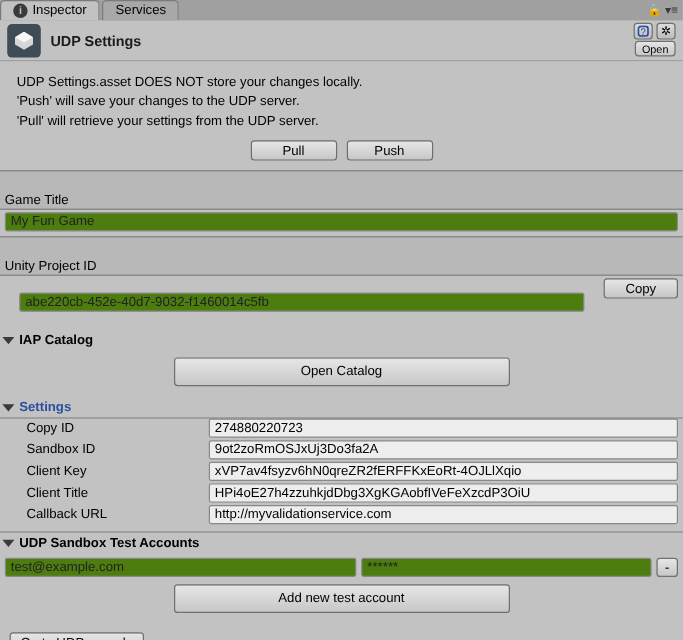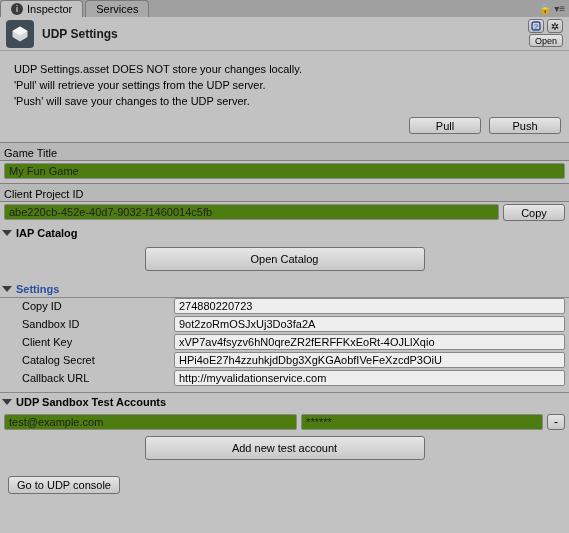--- a/index.html
+++ b/index.html
@@ -22,25 +22,25 @@
   .tinybtn { width: 16px; height: 14px; border: 1px solid #707070; background: linear-gradient(#dcdcdc,#bcbcbc); border-radius: 3px; display: inline-flex; align-items: center; justify-content: center; font-size: 10px; }
   .openbtn { height: 13px; padding: 0 5px; border: 1px solid #707070; background: linear-gradient(#e5e5e5,#c7c7c7); border-radius: 3px; font-size: 9px; }
   
   .btn { height: 17px; padding: 0 8px; border: 1px solid #707070; background: linear-gradient(#e6e6e6,#c7c7c7); border-radius: 3px; font-size: 11px; display: inline-flex; align-items: center; justify-content: center; cursor: default; }
   .btn.wide { width: 72px; }
   .btn.big { height: 24px; font-size: 11px; }
   
   .content { flex: 1; overflow: auto; }
   .scroll-inner { padding: 0; }
   .infoblk { padding: 10px 8px 4px 14px; line-height: 16px; }
-  .pushpull { display: flex; justify-content: flex-end; gap: 8px; padding: 4px 8px 8px 8px; }
-  .fieldcap { padding: 4px 6px 1px 4px; border: 1px solid #808080; border-left: none; border-right: none; background: #b8b8b8; font-size: 11px; }
+  .pushpull { display: flex; justify-content: center; gap: 8px; padding: 4px 8px 8px 8px; }
+  .fieldcap { padding: 18px 6px 1px 4px; border: 1px solid #808080; border-left: none; border-right: none; background: #b8b8b8; font-size: 11px; }
   .input { width: calc(100% - 8px); margin: 2px 4px 4px 4px; height: 16px; background: #4d7c0f; border: 1px solid #888; border-radius: 2px; padding: 0 4px; font-size: 11px; color: #222; }
   .row-copy { display: flex; gap: 4px; margin: 2px 4px 4px 4px; }
-  .row-copy .input { margin: 0; flex: 1; }
+  .row-copy .input { margin: 12px; flex: 1; }
   
   .foldhdr { display: flex; align-items: center; padding: 2px 4px 4px 2px; font-weight: bold; font-size: 11px; }
   .foldhdr.section { color: #2b4ea0; border-bottom: 1px solid #888; padding-bottom: 2px; }
   .fold-tri { width: 0; height: 0; border-left: 5px solid transparent; border-right: 5px solid transparent; border-top: 6px solid #3a3a3a; margin-right: 4px; }
   .centerbtn { display: flex; justify-content: center; padding: 4px 0 10px 0; }
   .centerbtn .btn { width: 280px; }
   
   .kvrow { display: flex; align-items: center; padding: 0 4px; margin-bottom: 2px; }
   .kvrow .k { width: 170px; padding-left: 18px; font-size: 11px; }
   .kvrow .v { flex: 1; height: 16px; background: #eeeeee; border: 1px solid #888; border-radius: 2px; padding: 0 4px; font-size: 11px; overflow: hidden; white-space: nowrap; }
@@ -91,33 +91,33 @@
     </div>
     <button class="openbtn">Open</button>
   </div>
 </div>
 
 <div class="content">
 <div class="scroll-inner">
 
   <div class="infoblk">
     <div>UDP Settings.asset DOES NOT store your changes locally.</div>
+    <div>'Push' will save your changes to the UDP server.</div>
     <div>'Pull' will retrieve your settings from the UDP server.</div>
-    <div>'Push' will save your changes to the UDP server.</div>
   </div>
 
   <div class="pushpull">
     <button class="btn wide">Pull</button>
     <button class="btn wide">Push</button>
   </div>
 
   <div class="fieldcap">Game Title</div>
   <input class="input" value="My Fun Game" style="">
 
-  <div class="fieldcap">Client Project ID</div>
+  <div class="fieldcap">Unity Project ID</div>
   <div class="row-copy">
     <input class="input" value="abe220cb-452e-40d7-9032-f1460014c5fb" style="">
     <button class="btn" style="width:62px">Copy</button>
   </div>
 
   <div class="foldhdr">
     <span class="fold-tri"></span>
     <span>IAP Catalog</span>
   </div>
   <div class="centerbtn">
@@ -135,21 +135,21 @@
         </div>
   <div class="kvrow">
           <div class="k">Sandbox ID</div>
           <input class="v" value="9ot2zoRmOSJxUj3Do3fa2A" style="">
         </div>
   <div class="kvrow">
           <div class="k">Client Key</div>
           <input class="v" value="xVP7av4fsyzv6hN0qreZR2fERFFKxEoRt-4OJLlXqio" style="">
         </div>
   <div class="kvrow">
-          <div class="k">Catalog Secret</div>
+          <div class="k">Client Title</div>
           <input class="v" value="HPi4oE27h4zzuhkjdDbg3XgKGAobfIVeFeXzcdP3OiU" style="">
         </div>
   <div class="kvrow" style="margin-bottom:6px">
           <div class="k">Callback URL</div>
           <input class="v" value="http://myvalidationservice.com" style="">
         </div>
 
   <div class="foldhdr" style="border-top:1px solid #888; padding-top:3px">
     <span class="fold-tri"></span>
     <span>UDP Sandbox Test Accounts</span>

